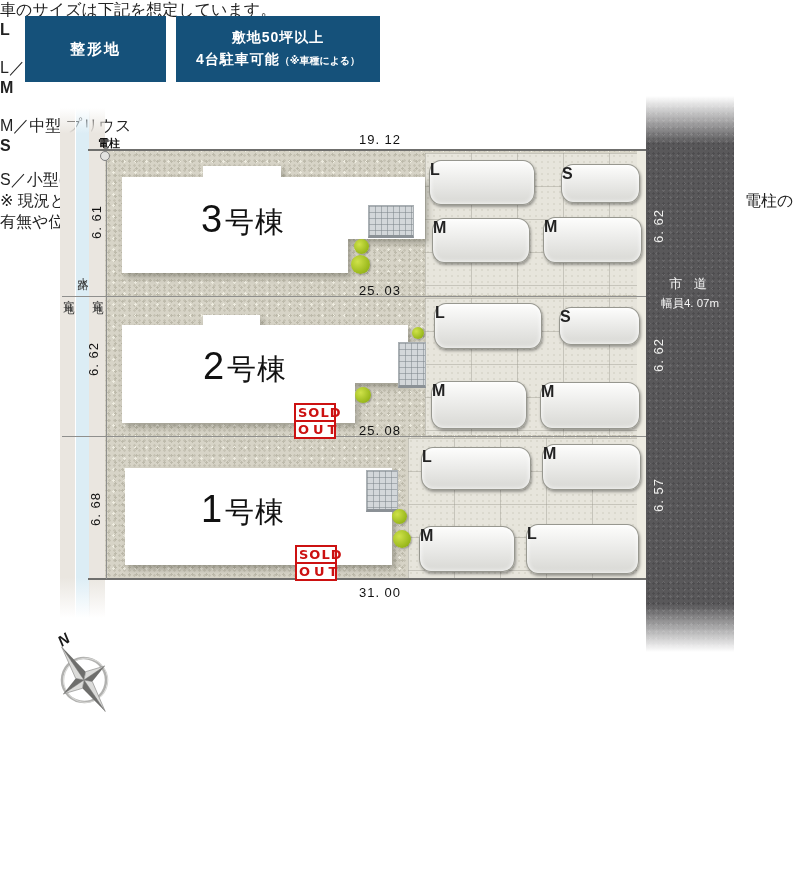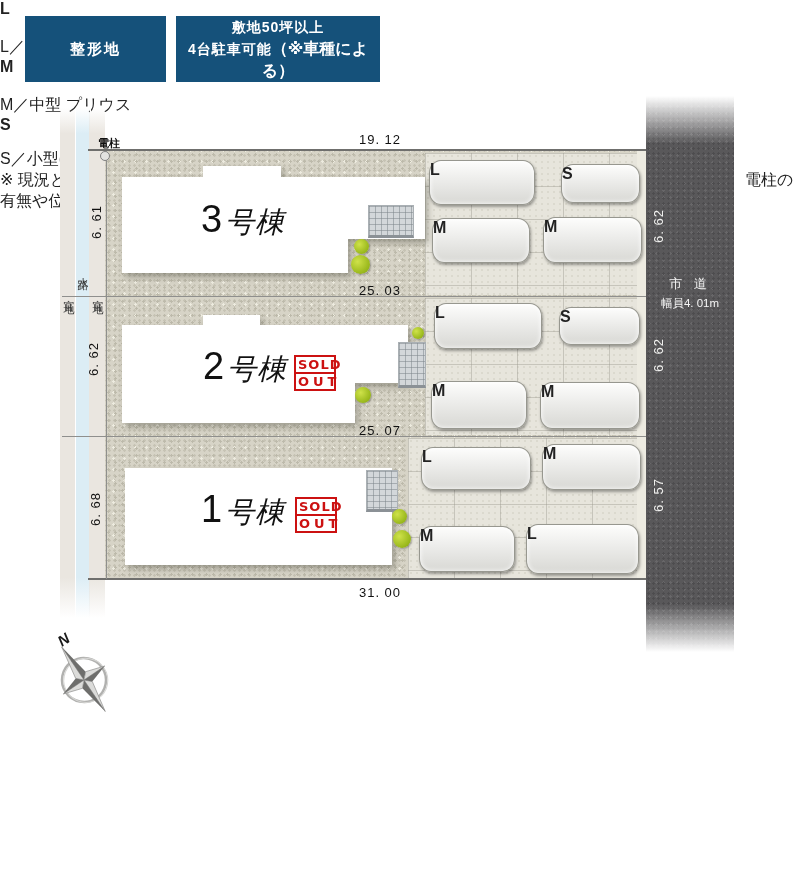--- a/index.html
+++ b/index.html
@@ -5,21 +5,21 @@
   html,body{margin:0;padding:0;}
   body{width:800px;height:870px;position:relative;background:#fff;overflow:hidden;
        font-family:"Liberation Sans","DejaVu Sans",sans-serif;color:#222;}
   .abs{position:absolute;}
 
   
   .badge{position:absolute;background:#15517a;color:#fff;display:flex;flex-direction:column;
          align-items:center;justify-content:center;font-weight:bold;text-align:center;}
   .badge-line1{font-size:15px;letter-spacing:2px;}
   .badge-l{font-size:14px;line-height:22px;letter-spacing:1px;}
-  .badge-note{font-size:16px;font-weight:bold;letter-spacing:0;margin-top:29px;}
+  .badge-note{font-size:10px;font-weight:bold;letter-spacing:0;margin-top:29px;}
 
   
   .strip{position:absolute;top:108px;height:510px;}
   .strip.kanchi{background:linear-gradient(180deg,rgba(234,230,224,0) 0%,#eae6e0 5%,#eae6e0 92%,rgba(234,230,224,0) 100%);}
   .strip.water{background:linear-gradient(180deg,rgba(220,237,245,0) 0%,#dcedf5 5%,#dcedf5 92%,rgba(220,237,245,0) 100%);
                border-left:1px solid #fff;border-right:1px solid #fff;}
   .vlabel{position:absolute;writing-mode:vertical-rl;font-size:11px;color:#333;letter-spacing:3px;z-index:3;}
 
   .plot{position:absolute;left:105px;top:151px;width:541px;height:428px;z-index:2;
         background-color:#d7d4c7;
@@ -58,31 +58,31 @@
   .dim.rot{transform:translate(-50%,-50%) rotate(-90deg);}
   .dim.white{color:#f2f2f0;}
   .pole-label{position:absolute;font-size:11px;font-weight:bold;color:#111;z-index:8;}
   .pole-dot{position:absolute;width:8px;height:8px;border-radius:50%;background:#e2e2e0;border:1px solid #808080;z-index:8;}
 
   
   .bwrap{position:absolute;z-index:5;filter:drop-shadow(3px 4px 3px rgba(75,75,62,.40));}
   .bshape{position:absolute;inset:0;background:#fff;}
   .bname{position:absolute;z-index:7;display:flex;align-items:baseline;justify-content:center;color:#111;}
   .bnum{font-size:38px;font-weight:500;line-height:1;}
-  .bsuf{font-size:29px;font-weight:500;line-height:1;margin-left:3px;letter-spacing:1px;font-style:italic;}
+  .bsuf{font-size:29px;font-weight:500;line-height:1;margin-left:3px;letter-spacing:1px;}
   .balcony{position:absolute;z-index:6;background-color:#d3d7da;
       background-image:linear-gradient(rgba(128,136,142,.55) 1px,transparent 1px),
                        linear-gradient(90deg,rgba(128,136,142,.55) 1px,transparent 1px);
       background-size:6px 6px;border:1px solid #aab0b4;border-bottom:3px solid #8b9196;}
   .bush{position:absolute;border-radius:50%;z-index:6;
       background:radial-gradient(circle at 35% 35%,#cfe24a,#9cba1e 65%,#7e9c12);
       box-shadow:1px 1px 2px rgba(0,0,0,.3);}
 
   
-  .soldout{position:absolute;z-index:9;width:25px;}
+  .soldout{position:absolute;z-index:9;width:25px;margin-top:48px;}
   .so1,.so2{display:block;border:2px solid #cc1111;color:#cc1111;background:#fff;
       font-family:"DejaVu Sans",sans-serif;font-weight:bold;font-size:13px;line-height:13px;
       padding:1px 2px;text-align:center;box-sizing:border-box;width:42px;}
   .so1{letter-spacing:1px;}
   .so2{margin-top:-2px;letter-spacing:4px;}
 
   
   .car{position:absolute;z-index:6;border-radius:12px/13px;border:1px solid #97978f;
        background:linear-gradient(180deg,#fdfdfc 0%,#ececea 45%,#d8d8d4 100%);
        box-shadow:1px 2px 3px rgba(0,0,0,.35), inset 0 0 5px #fff;}
@@ -125,21 +125,21 @@
 <div class="strip water" style="left:75px;width:14px;"></div>
 <div class="strip kanchi" style="left:89px;width:16px;"></div>
 <span class="vlabel" style="left:61px;top:291px;">官地</span>
 <span class="vlabel" style="left:75px;top:268px;">水路</span>
 <span class="vlabel" style="left:90px;top:291px;">官地</span>
 
 
 <div class="road"></div>
 <div class="road-name">
   <span class="rn1">市 道</span>
-  <span class="rn2">幅員4. 01m</span>
+  <span class="rn2">幅員4. 07m</span>
 </div>
 
 
 <div class="plot"></div>
 <div class="pavement" style="left:425px;top:153px;width:221px;height:142px;"></div>
 <div class="pavement" style="left:425px;top:298px;width:221px;height:137px;"></div>
 <div class="pavement" style="left:408px;top:438px;width:238px;height:140px;"></div>
 <div class="curb"></div>
 
 
@@ -149,21 +149,21 @@
 <div class="bline" style="left:88px;top:578px;width:558px;height:2px;"></div>
 <div class="rline" style="left:106px;top:151px;width:1px;height:428px;"></div>
 
 
 <span class="pole-label" style="left:98px;top:136px;">電柱</span>
 <span class="pole-dot" style="left:100px;top:151px;"></span>
 
 
 <span class="dim" style="left:380px;top:139px;">19. 12</span>
 <span class="dim" style="left:380px;top:290px;">25. 03</span>
-<span class="dim" style="left:380px;top:430px;">25. 07</span>
+<span class="dim" style="left:380px;top:430px;">25. 08</span>
 <span class="dim" style="left:380px;top:592px;">31. 00</span>
 <span class="dim rot" style="left:96px;top:222px;">6. 61</span>
 <span class="dim rot" style="left:93px;top:359px;">6. 62</span>
 <span class="dim rot" style="left:95px;top:509px;">6. 68</span>
 <span class="dim rot white" style="left:658px;top:226px;">6. 62</span>
 <span class="dim rot white" style="left:658px;top:355px;">6. 62</span>
 <span class="dim rot white" style="left:658px;top:495px;">6. 57</span>
 
 
 
@@ -241,20 +241,21 @@
       <polygon points="-25,0 -6,-6 0,0" fill="#6e6e6c"></polygon>
       <polygon points="25,0 6,-6 0,0" fill="#dcdcda" stroke="#8a8a88" stroke-width="0.6"></polygon>
       <polygon points="25,0 6,6 0,0" fill="#6e6e6c"></polygon>
     </g>
     <text x="16" y="16" font-size="15" font-weight="bold" font-style="italic" fill="#1a1a1a" transform="rotate(-34 16 16)">N</text>
   </svg>
 </div>
 
 
 <div class="legend">
+  <div class="legend-title">車のサイズは下記を想定しています。</div>
   <div class="legend-div"></div>
 
   <div class="lcar" style="left:12px;top:45px;width:88px;height:37px;">
     <i class="cab"></i>
     <b class="plate">L</b>
   </div>
   <span class="leg-text" style="left:107px;top:46px;">L／大型</span>
   <span class="leg-text" style="left:107px;top:65px;">クラウン</span>
 
   <div class="lcar" style="left:172px;top:45px;width:80px;height:37px;">

